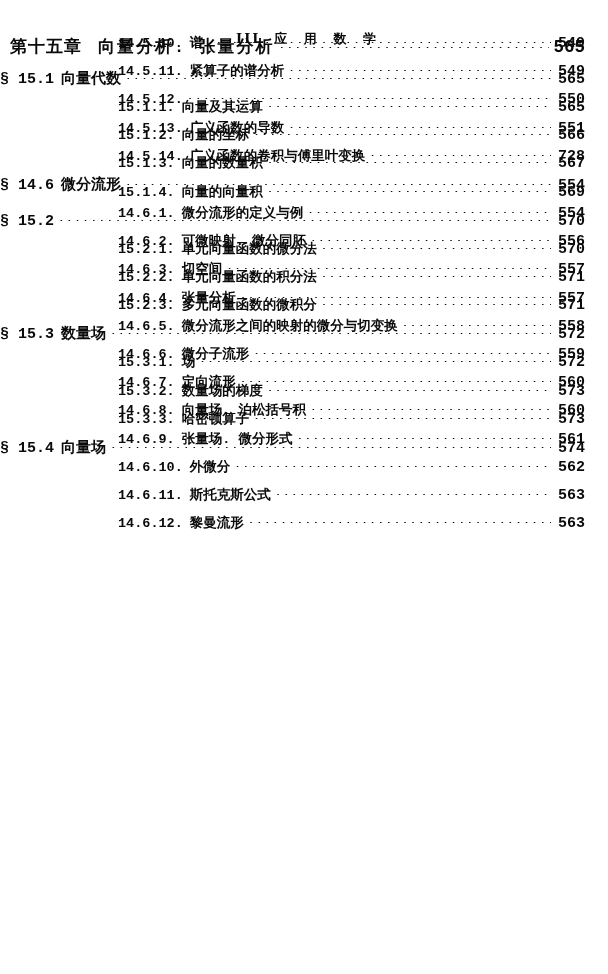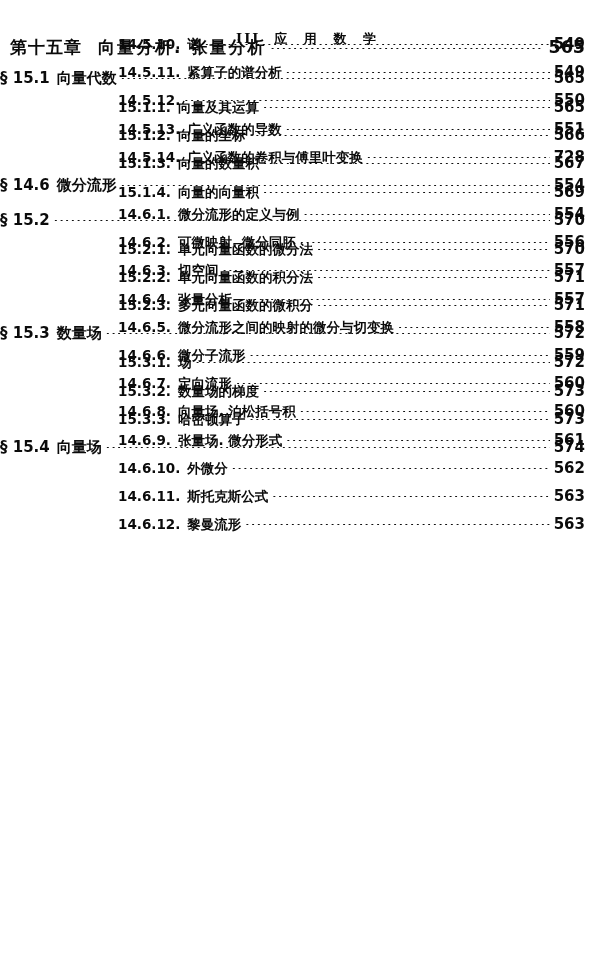--- a/index.html
+++ b/index.html
@@ -20,20 +20,21 @@
     width: 608px;
     height: 974px;
     padding: 0;
     box-sizing: border-box;
   }
   .toc {
     position: absolute;
     left: 0;
     top: 0;
     width: 599px;
+    font-family: Liberation Mono, monospace;
   }
   .row {
     display: flex;
     align-items: baseline;
     width: 100%;
     box-sizing: border-box;
     padding-right: 14px;
   }
   .row .num {
     flex: 0 0 auto;

